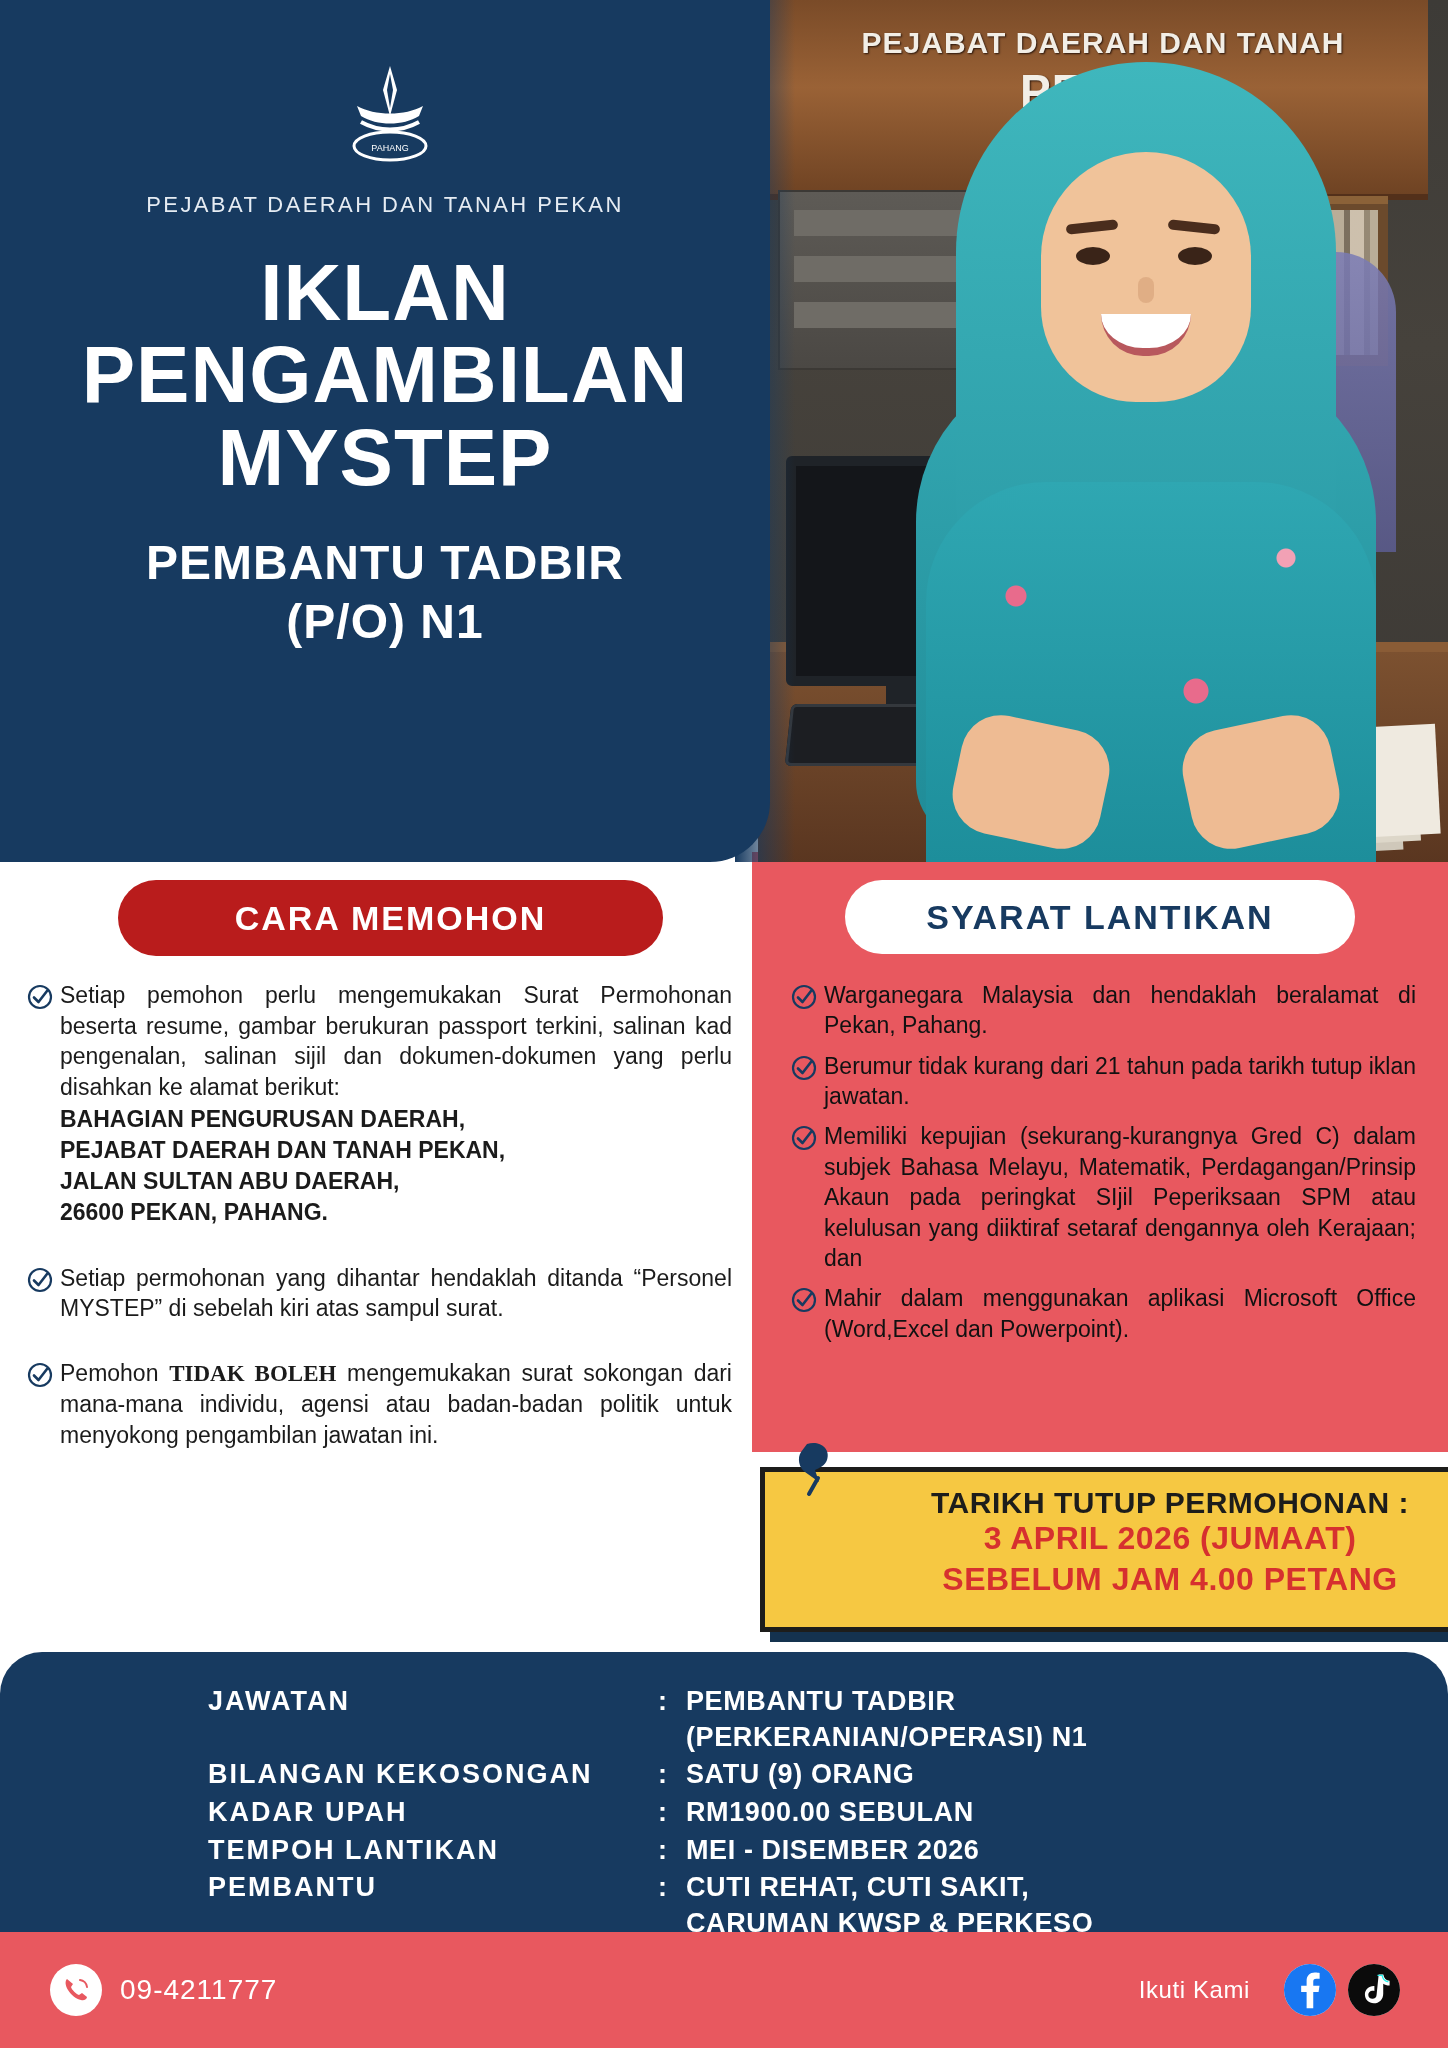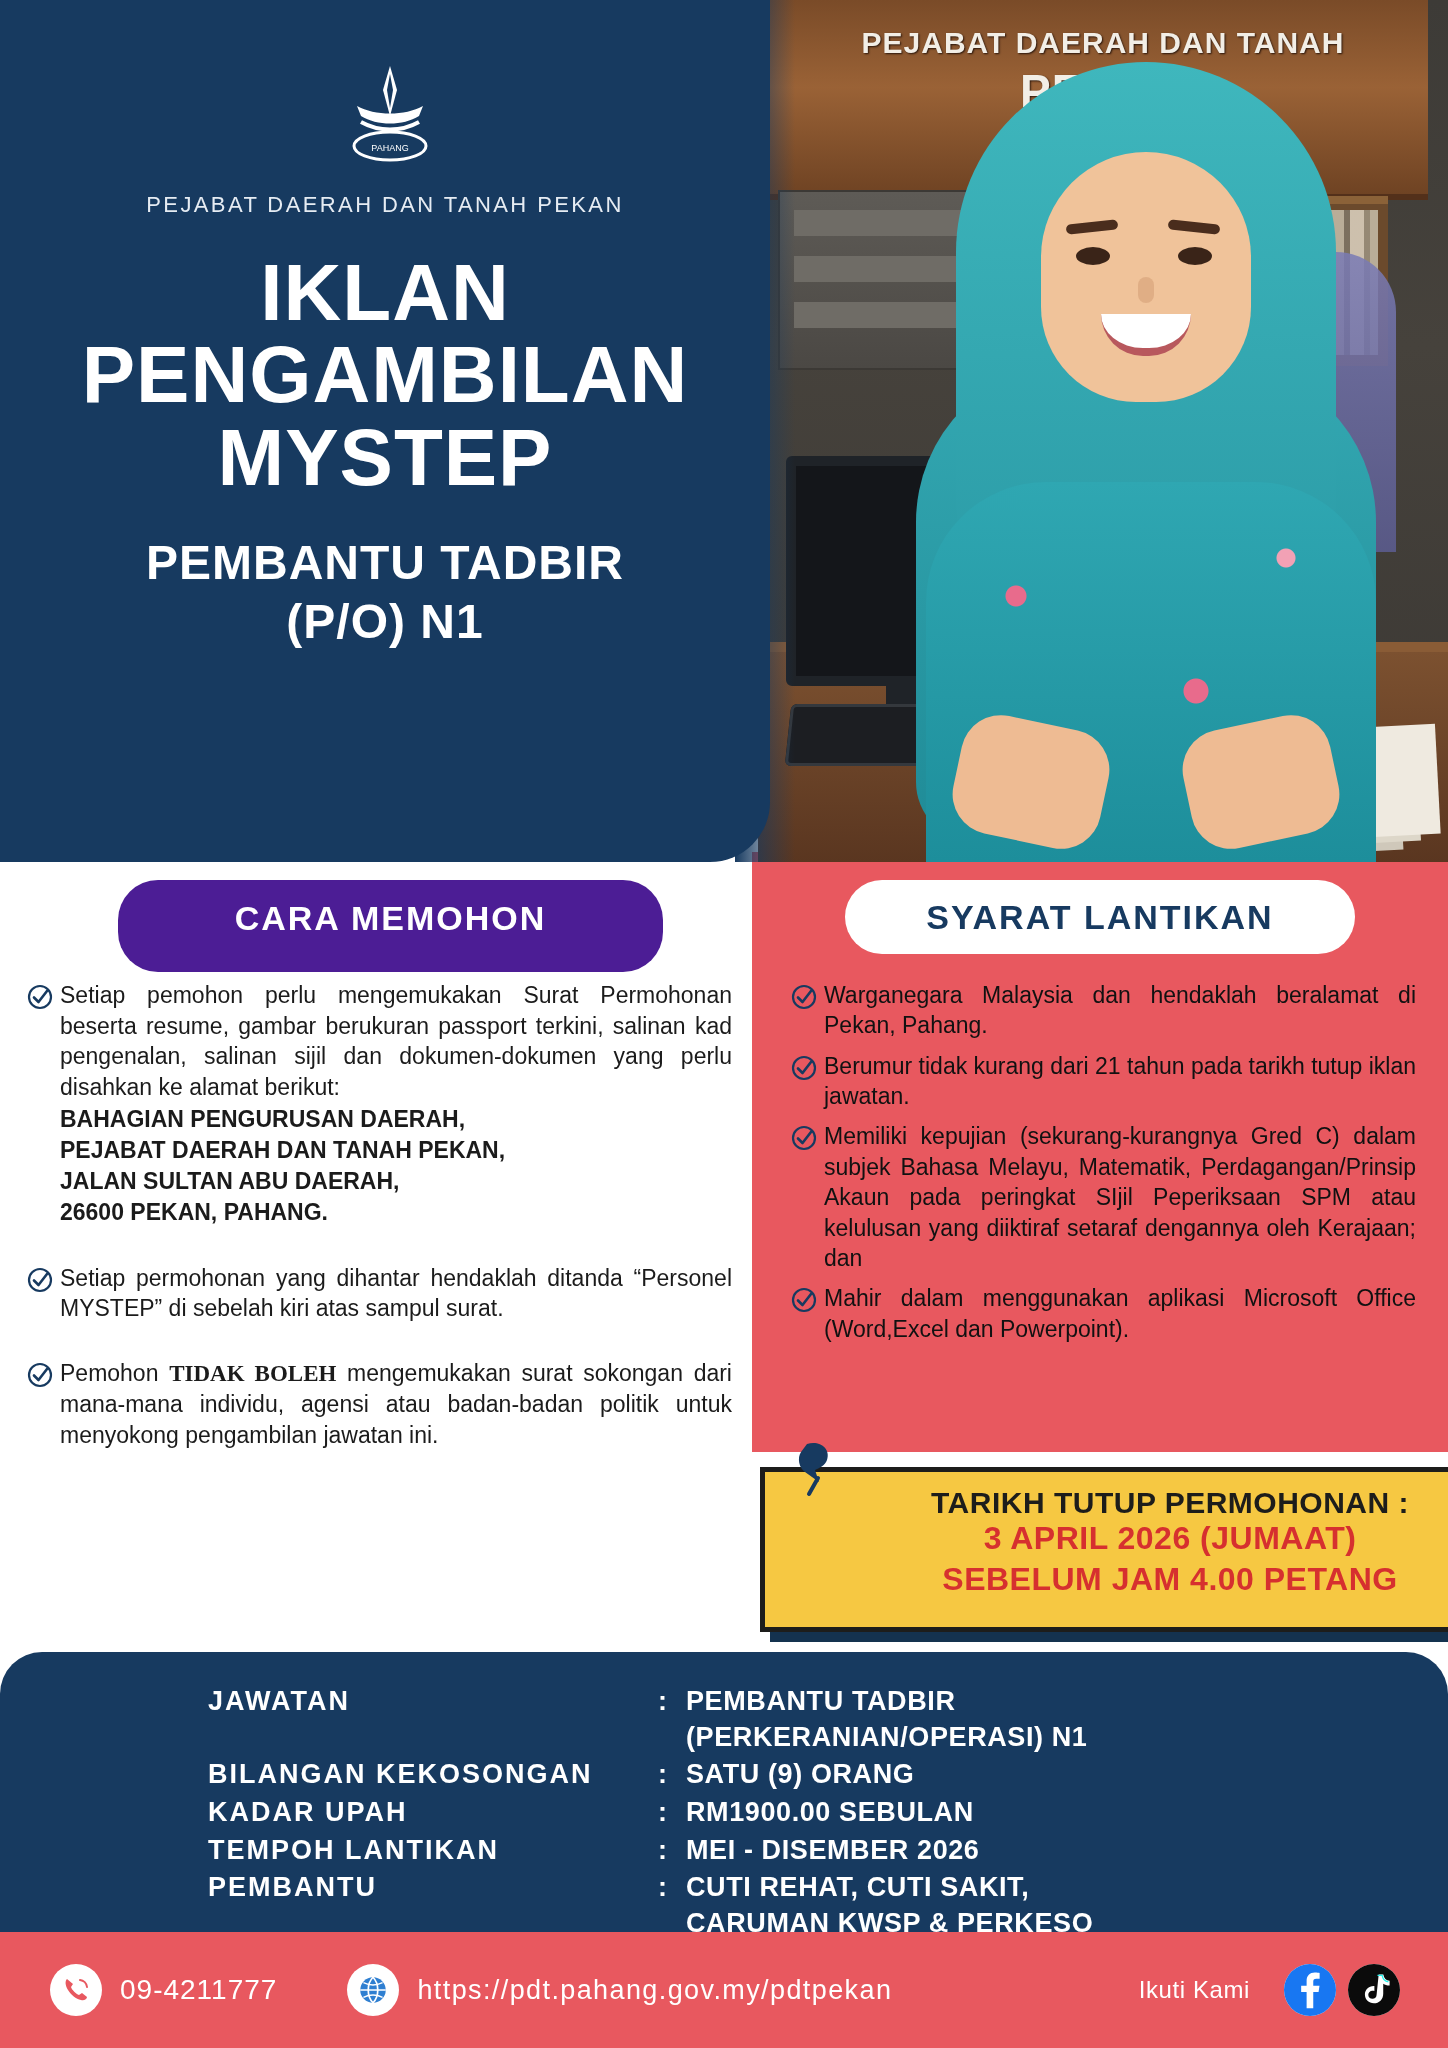--- a/index.html
+++ b/index.html
@@ -168,22 +168,22 @@
   .left-col { position:absolute; left:0; top:0; width:752px; height:790px; background:#ffffff; }
   .right-col {
     position:absolute; left:752px; top:-10px; width:696px; height:600px;
     background:#e8585f; border-radius: 0 0 0 0;
   }
   .pill {
     display:inline-block; border-radius:40px; text-align:center;
     font-weight:bold; letter-spacing:2px;
   }
   .pill-left {
-    position:absolute; left:118px; top:18px; width:545px; height:92px;
-    background:#4c1d95; color:#ffffff; font-size:34px; line-height:76px;
+    position:absolute; left:118px; top:18px; width:545px; height:76px;
+    background:#b91c1c; color:#ffffff; font-size:34px; line-height:76px;
   }
   .pill-right {
     position:absolute; left:845px; top:18px; width:510px; height:74px;
     background:#ffffff; color:#173a60; font-size:34px; line-height:74px; z-index:4;
   }
   .bullets { position:absolute; left:26px; top:118px; width:712px; }
   .bullet { display:flex; margin-bottom:10px; }
   .chk {
     flex: 0 0 34px; width:34px; height:30px; margin-top:3px;
     color:#173a60;
@@ -443,30 +443,20 @@
     <div class="f-item f-phone">
       <span class="ic-circle">
         <svg viewBox="0 0 32 32" width="32" height="32">
           <path d="M7 5 C5 7 5 11 8 16 C11 21 16 25 21 26 C24 27 27 25 27 23 L22 19 L19 21 C16 20 12 16 11 13 L13 10 Z" fill="#e8585f"></path>
           <path d="M20 6 a8 8 0 0 1 7 7" stroke="#e8585f" stroke-width="2" fill="none" stroke-linecap="round"></path>
         </svg>
       </span>
       <span class="ftxt">09-4211777</span>
     </div>
 
-    <div class="f-item f-web">
-      <span class="ic-circle">
-        <svg viewBox="0 0 32 32" width="34" height="34">
-          <circle cx="16" cy="16" r="12" fill="#2f7fd1"></circle>
-          <path d="M4 16 h24 M16 4 c6 6 6 18 0 24 M16 4 c-6 6 -6 18 0 24" stroke="#ffffff" stroke-width="1.6" fill="none"></path>
-          <path d="M7 9 c6 3 12 3 18 0 M7 23 c6 -3 12 -3 18 0" stroke="#ffffff" stroke-width="1.4" fill="none"></path>
-        </svg>
-      </span>
-      <span class="ftxt">https://pdt.pahang.gov.my/pdtpekan</span>
-    </div>
 
     <div class="f-follow">
       <span class="ftxt">Ikuti Kami</span>
       <span class="circ">
         <svg viewBox="0 0 40 40" width="52" height="52">
           <circle cx="20" cy="20" r="20" fill="#1877f2"></circle>
           <path d="M22.5 34 V21.5 h4.1 l0.7-4.8 h-4.8 v-3 c0-1.4 0.5-2.3 2.4-2.3 h2.5V6.9 C26.9 6.8 25.4 6.6 23.7 6.6 c-3.8 0-6.3 2.3-6.3 6.5v3.6h-4.2v4.8h4.2V34z" fill="#ffffff"></path>
         </svg>
       </span>
       <span class="circ">

